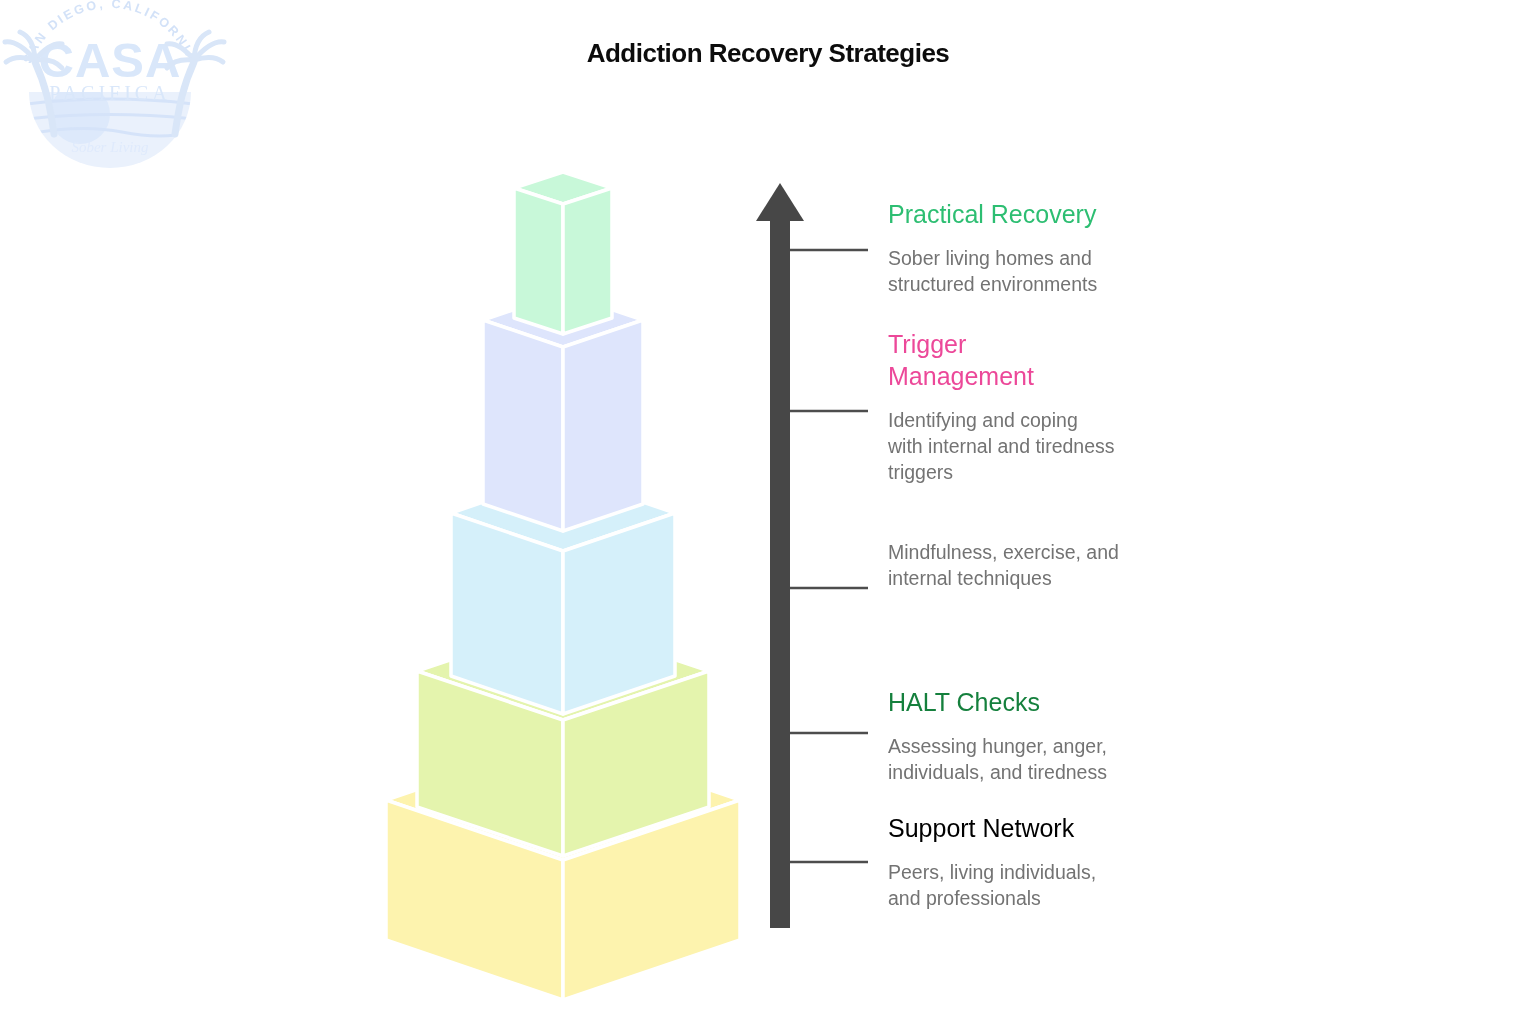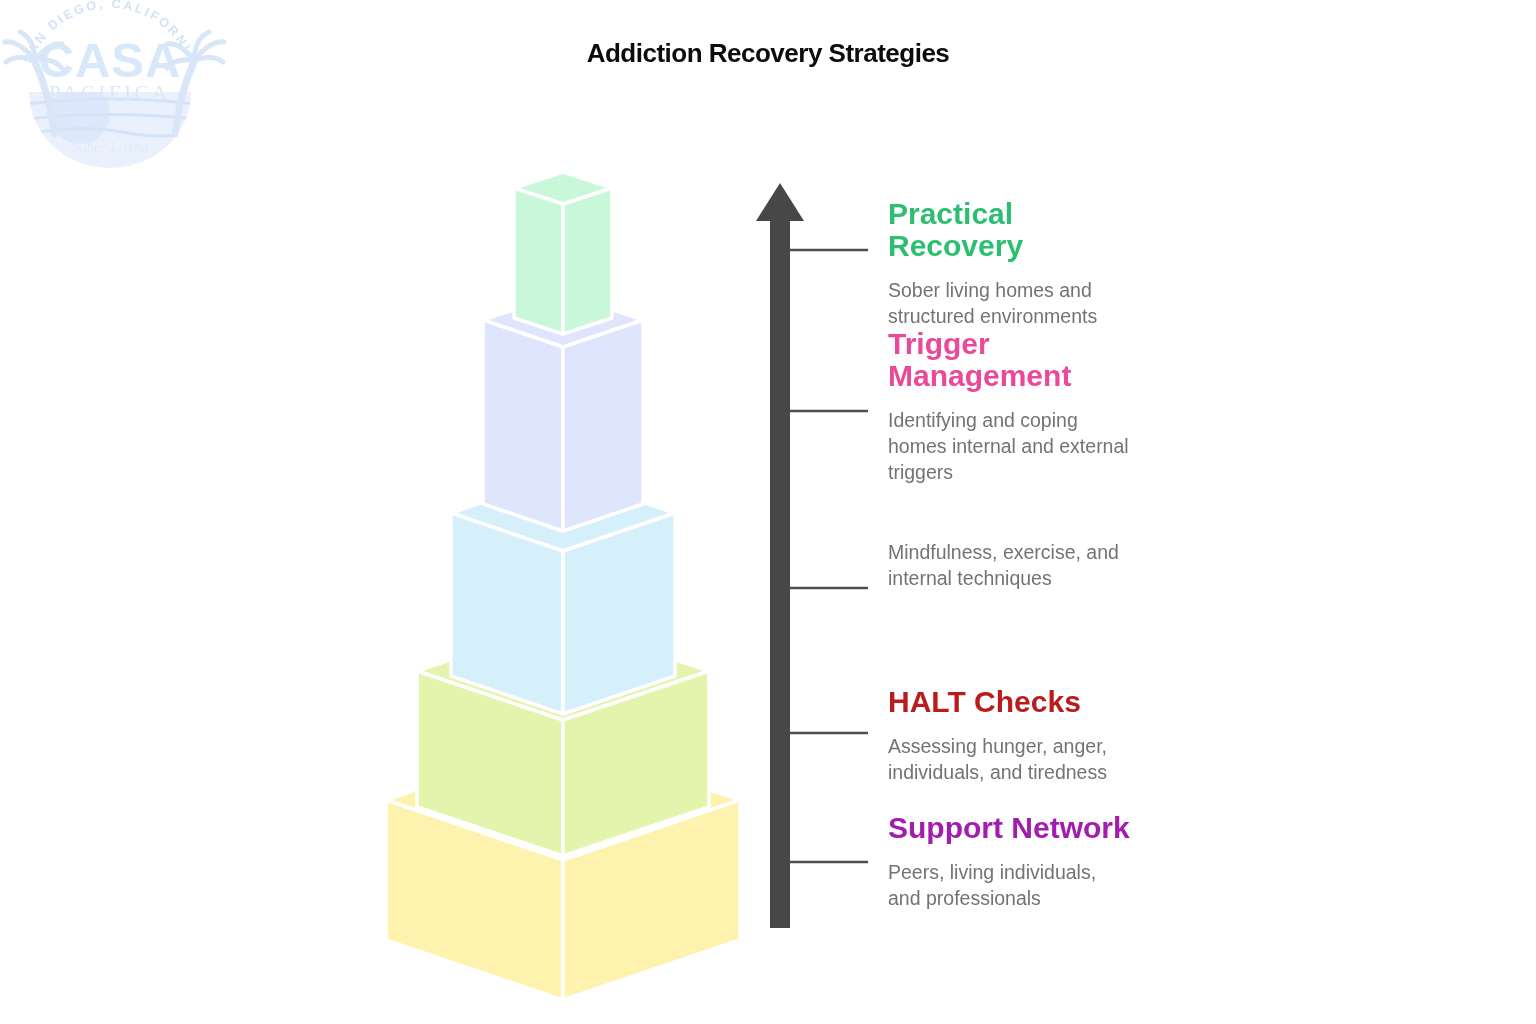--- a/index.html
+++ b/index.html
@@ -18,21 +18,21 @@
     font-size: 26px; font-weight: 700; letter-spacing: -0.5px;
     color: #0c0c0c;
   }
 
   .diagram { position: absolute; left: 0; top: 0; width: 1536px; height: 1024px; }
   .diagram .box polygon { stroke: #ffffff; stroke-width: 3.5; stroke-linejoin: round; }
   .diagram .tick { stroke-width: 2.5; }
 
   .label { position: absolute; left: 888px; width: 262px; }
   .label h2 {
-    margin: 0; font-size: 30px; line-height: 32px; font-weight: 700;
+    margin: 0; font-size: 25px; line-height: 32px; font-weight: 400;
     white-space: pre-line; letter-spacing: 0;
   }
   .label p {
     margin: 15px 0 0 0; font-size: 19.5px; line-height: 26px;
     color: #737373; white-space: pre-line;
   }
   .lbl-1 { top: 198px; }
   .lbl-2 { top: 328px; }
   .lbl-3 { top: 524px; }
   .lbl-4 { top: 686px; }
@@ -137,34 +137,34 @@
   <div class="label lbl-1">
     <h2 style="color: rgb(45, 190, 114);">Practical Recovery</h2>
     <p>Sober living homes and
 structured environments</p>
   </div>
 
   <div class="label lbl-2">
     <h2 style="color: #ec4899;">Trigger
 Management</h2>
     <p>Identifying and coping
-homes internal and external
+with internal and tiredness
 triggers</p>
   </div>
 
   <div class="label lbl-3">
     <p>Mindfulness, exercise, and
 internal techniques</p>
   </div>
 
   <div class="label lbl-4">
-    <h2 style="color: #b91c1c;">HALT Checks</h2>
+    <h2 style="color: #15803d;">HALT Checks</h2>
     <p>Assessing hunger, anger,
 individuals, and tiredness</p>
   </div>
 
   <div class="label lbl-5">
-    <h2 style="color: #a21caf;">Support Network</h2>
+    <h2 style="color: #000000;">Support Network</h2>
     <p>Peers, living individuals,
 and professionals</p>
   </div>
 
 </div>
 
 </body></html>

